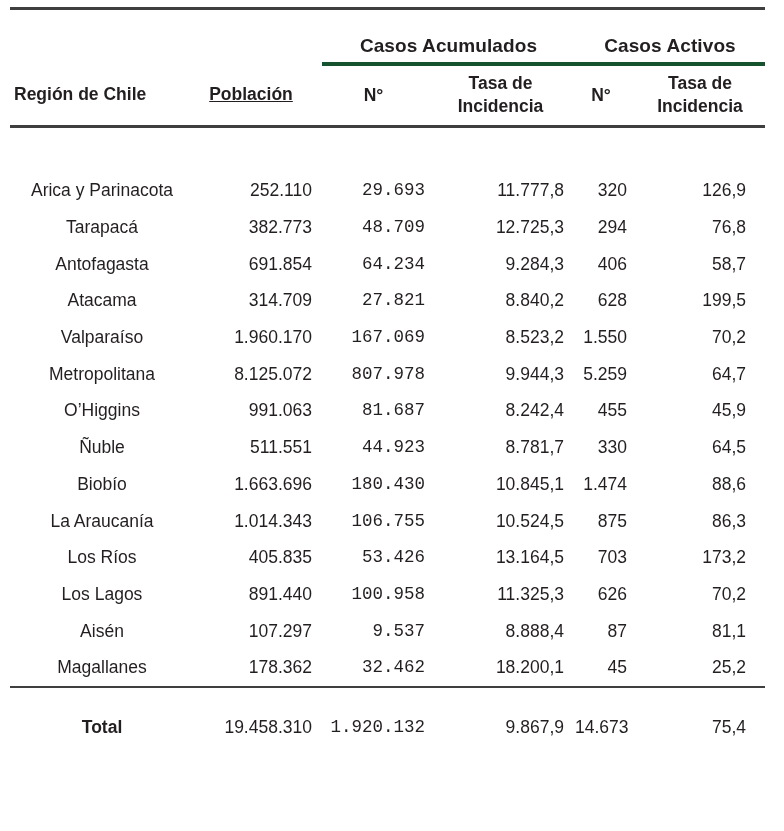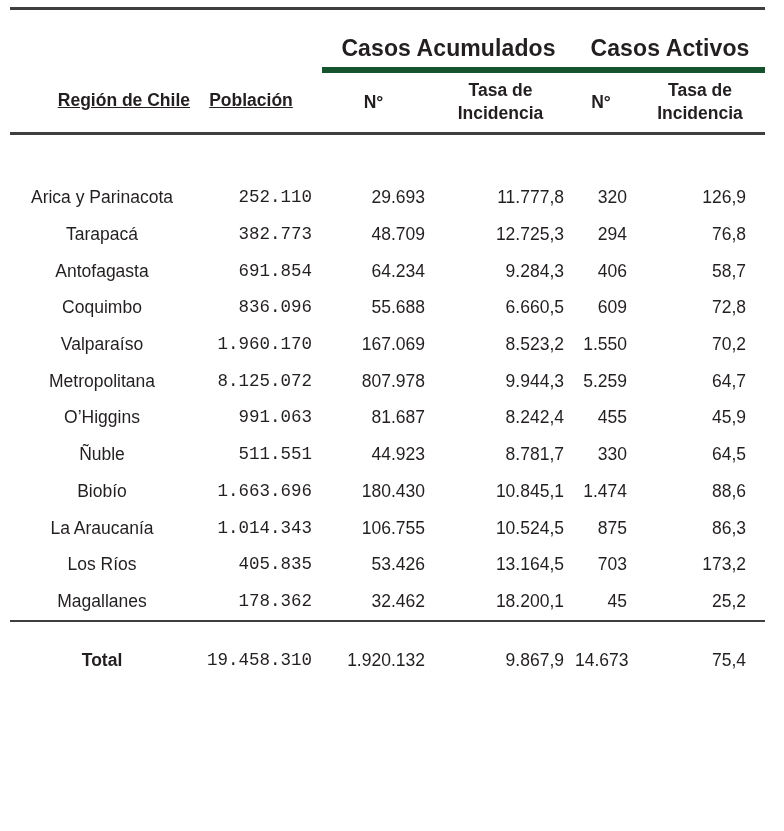--- a/index.html
+++ b/index.html
@@ -48,60 +48,60 @@
     border-top: 3px solid #3f3f3f;
   }
   .rule-bottom-body {
     height: 0;
     border-top: 2px solid #3f3f3f;
   }
 
   
   th.group-head {
     font-weight: bold;
-    font-size: 23px;
+    font-size: 19px;
     text-align: center;
     padding: 6px 0 5px 0;
-    border-bottom: 6px solid #14532d;
+    border-bottom: 4px solid #14532d;
     letter-spacing: 0.1px;
   }
   th.group-blank {
     border-bottom: none;
     padding: 0;
   }
 
   th.col-head {
     font-weight: bold;
     font-size: 17.5px;
     vertical-align: middle;
     padding: 6px 0 7px 0;
     line-height: 1.32;
   }
-  th.col-head.left   { text-align: right;  padding-left: 4px; text-decoration: underline; }
+  th.col-head.left   { text-align: left;  padding-left: 4px; }
   th.col-head.center { text-align: center; }
   th.head-pad-r { padding-right: 10px; text-decoration: underline; }
   th.head-pad-r2 { padding-right: 12px; }
   th.head-pad-r3 { padding-right: 11px; }
   th.head-pad-r4 { padding-right: 8px; }
 
   td {
     font-size: 17.5px;
     line-height: 1;
     padding: 9.6px 0 9.6px 0;
     white-space: nowrap;
   }
   td.region {
     text-align: center;
     padding-left: 4px;
   }
   td.num {
     text-align: right;
   }
-  td.pob   { padding-right: 10px; font-family: Liberation Mono, monospace; }
-  td.acun  { padding-right: 12px; }
+  td.pob   { padding-right: 10px; }
+  td.acun  { padding-right: 12px; font-family: Liberation Mono, monospace; }
   td.acut  { padding-right: 11px; }
   td.actn  { padding-right: 8px; margin-top: 41px; }
   td.actt  { padding-right: 19px; }
 
   tr.total-row td {
     font-weight: bold;
     padding-top: 11px;
     padding-bottom: 11px;
   }
   tr.total-row td.num { font-weight: normal; }
@@ -175,26 +175,26 @@
         </tr>
         <tr>
           <td class="region">Antofagasta</td>
           <td class="num pob">691.854</td>
           <td class="num acun">64.234</td>
           <td class="num acut">9.284,3</td>
           <td class="num actn">406</td>
           <td class="num actt">58,7</td>
         </tr>
         <tr>
-          <td class="region">Coquimbo</td>
-          <td class="num pob">836.096</td>
-          <td class="num acun">55.688</td>
-          <td class="num acut">6.660,5</td>
-          <td class="num actn">609</td>
-          <td class="num actt">72,8</td>
+          <td class="region">Atacama</td>
+          <td class="num pob">314.709</td>
+          <td class="num acun">27.821</td>
+          <td class="num acut">8.840,2</td>
+          <td class="num actn">628</td>
+          <td class="num actt">199,5</td>
         </tr>
         <tr>
           <td class="region">Valparaíso</td>
           <td class="num pob">1.960.170</td>
           <td class="num acun">167.069</td>
           <td class="num acut">8.523,2</td>
           <td class="num actn">1.550</td>
           <td class="num actt">70,2</td>
         </tr>
         <tr>
@@ -237,20 +237,36 @@
           <td class="num actn">875</td>
           <td class="num actt">86,3</td>
         </tr>
         <tr>
           <td class="region">Los Ríos</td>
           <td class="num pob">405.835</td>
           <td class="num acun">53.426</td>
           <td class="num acut">13.164,5</td>
           <td class="num actn">703</td>
           <td class="num actt">173,2</td>
+        </tr>
+        <tr>
+          <td class="region">Los Lagos</td>
+          <td class="num pob">891.440</td>
+          <td class="num acun">100.958</td>
+          <td class="num acut">11.325,3</td>
+          <td class="num actn">626</td>
+          <td class="num actt">70,2</td>
+        </tr>
+        <tr>
+          <td class="region">Aisén</td>
+          <td class="num pob">107.297</td>
+          <td class="num acun">9.537</td>
+          <td class="num acut">8.888,4</td>
+          <td class="num actn">87</td>
+          <td class="num actt">81,1</td>
         </tr>
         <tr>
           <td class="region">Magallanes</td>
           <td class="num pob">178.362</td>
           <td class="num acun">32.462</td>
           <td class="num acut">18.200,1</td>
           <td class="num actn">45</td>
           <td class="num actt">25,2</td>
         </tr>
       </tbody>

